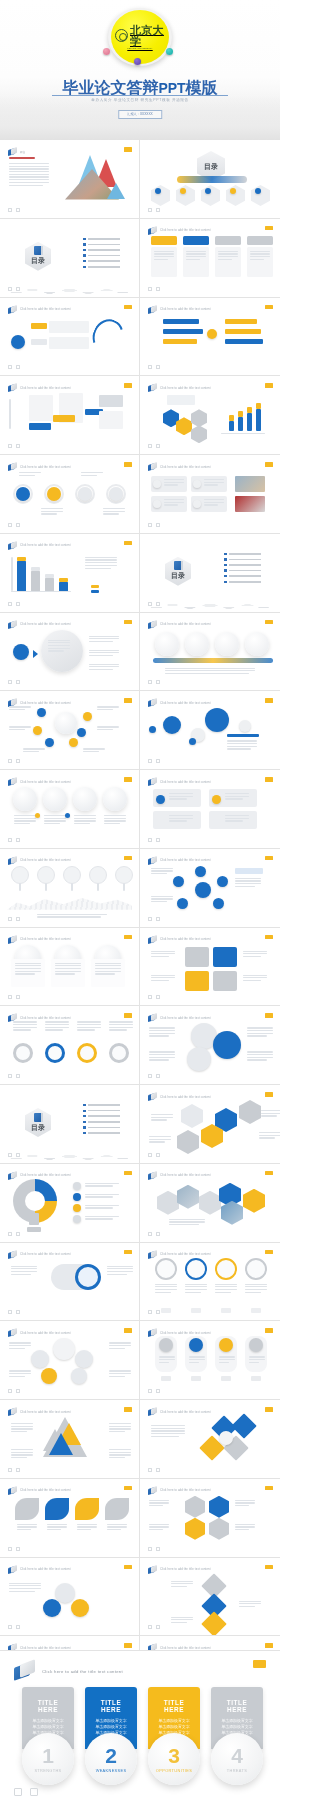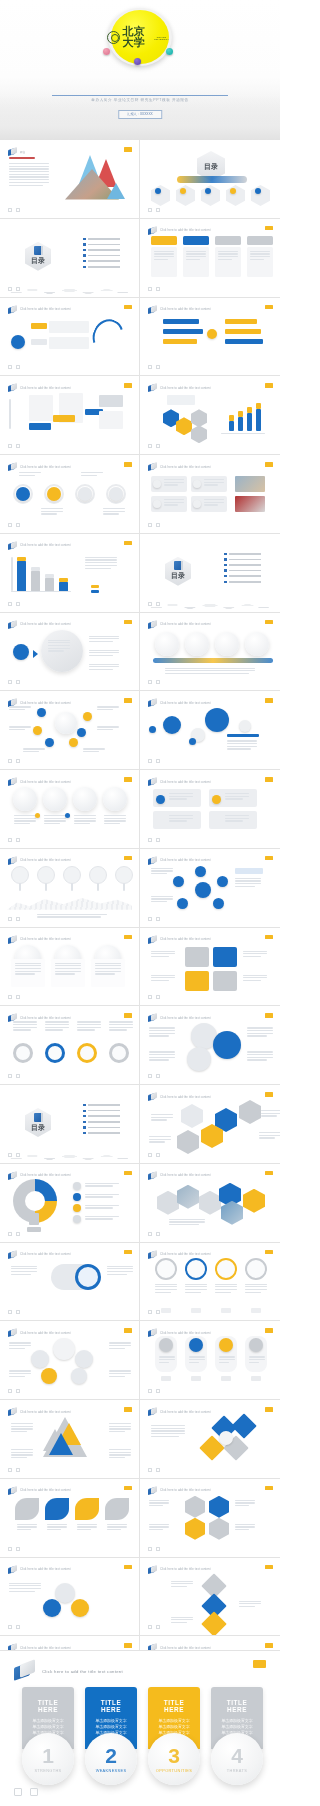--- a/index.html
+++ b/index.html
@@ -118,33 +118,36 @@
 <body>
 
 <div class="page">
 
   <div class="cover">
     <div class="cover-deco"></div>
 
     <div class="logo-wrap">
       <div class="logo-ring"></div>
       <div class="logo-circle">
-        <div style="display:flex;flex-direction:row;align-items:center;">
+        <div style="display:flex;flex-direction:column;align-items:center;text-decoration:underline;">
           <div class="logo-seal">
             <span class="logo-badge"></span>
             <span class="logo-cn">北京大学</span>
           </div>
           <div class="logo-en">PEKING UNIVERSITY</div>
         </div>
       </div>
       <span class="dot d1"></span>
       <span class="dot d2"></span>
       <span class="dot d3"></span>
     </div>
 
+    <div class="cover-title">
+      <span class="accent">毕业论文答辩</span><span class="ppt">PPT</span><span class="accent">模版</span>
+    </div>
     <div class="title-rule"></div>
     <div class="cover-sub">举办人简介  毕业论文答辩  研究生PPT模板  开题报告</div>
     <div class="cover-chip">汇报人：XXXXXX</div>
   </div>
 
   <div class="grid" id="grid">
       <div class="row">
         <div class="slide">
           <div class="sl-inner">
        <div class="sl-head">

